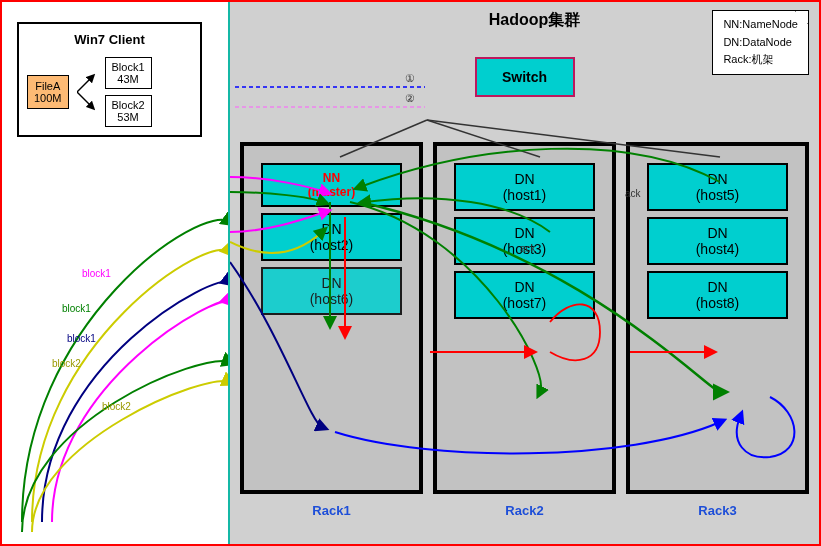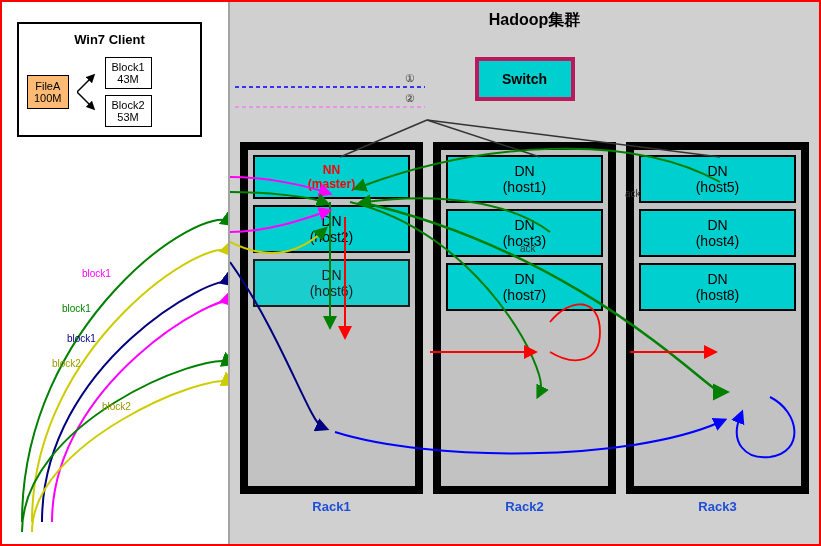--- a/index.html
+++ b/index.html
@@ -18,21 +18,21 @@
       height: 546px;
       display: flex;
       border: 2px solid red;
       position: relative;
     }
 
     
     .left-panel {
       width: 228px;
       height: 100%;
-      border-right: 2px solid #a3a3a3;
+      border-right: 2px solid #14b8a6;
       position: relative;
       background: #fff;
       flex-shrink: 0;
     }
 
     .win7-client-box {
       border: 2px solid #000;
       position: absolute;
       top: 20px;
       left: 15px;
@@ -127,21 +127,21 @@
       border-bottom: 1px solid #000;
       clip-path: polygon(0 0, 100% 0, 100% 100%);
     }
 
     
     .switch-box {
       position: absolute;
       top: 55px;
       left: 50%;
       transform: translateX(-50%);
-      border: 4px solid #be185d;
+      border: 2px solid #be185d;
       background: #00cfcf;
       padding: 10px 20px;
       font-size: 14px;
       font-weight: bold;
       text-align: center;
       width: 100px;
     }
 
     
     .racks-area {
@@ -149,26 +149,26 @@
       bottom: 50px;
       left: 10px;
       right: 10px;
       top: 140px;
       display: flex;
       gap: 10px;
     }
 
     .rack {
       flex: 1;
-      border: 8px solid #000000;
+      border: 4px solid #000000;
       background: rgba(180,180,180,0.5);
       display: flex;
       flex-direction: column;
       align-items: center;
-      padding: 5px;
+      padding: 17px;
       gap: 6px;
       position: relative;
     }
 
     .rack-label {
       position: absolute;
       bottom: -28px;
       font-size: 13px;
       font-weight: bold;
       color: #1d4ed8;
@@ -275,20 +275,25 @@
       <text x="50" y="365" font-size="10" fill="#999900">block2</text>
       <text x="65" y="340" font-size="10" fill="navy">block1</text>
       <text x="100" y="408" font-size="10" fill="#999900">block2</text>
       <text x="80" y="275" font-size="10" fill="magenta">block1</text>
     </svg>
   </div>
 
   <div class="right-panel">
     <div class="hadoop-title">Hadoop集群</div>
 
+    <div class="legend-box">
+      <div>NN:NameNode</div>
+      <div>DN:DataNode</div>
+      <div>Rack:机架</div>
+    </div>
 
     <div class="switch-box">
       <span>Switch</span>
     </div>
 
     <div class="racks-area">
 
       <div class="rack">
         <div class="node-box nn-master">
           <span class="nn-red">NN</span><br>

